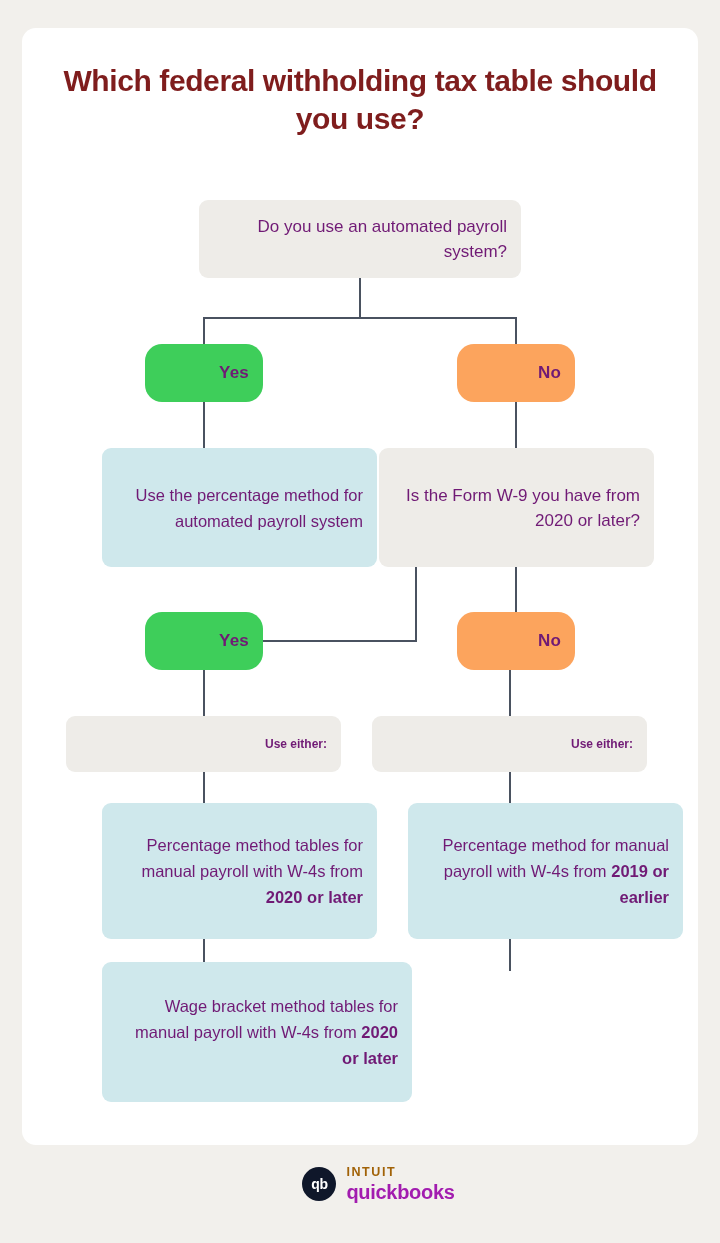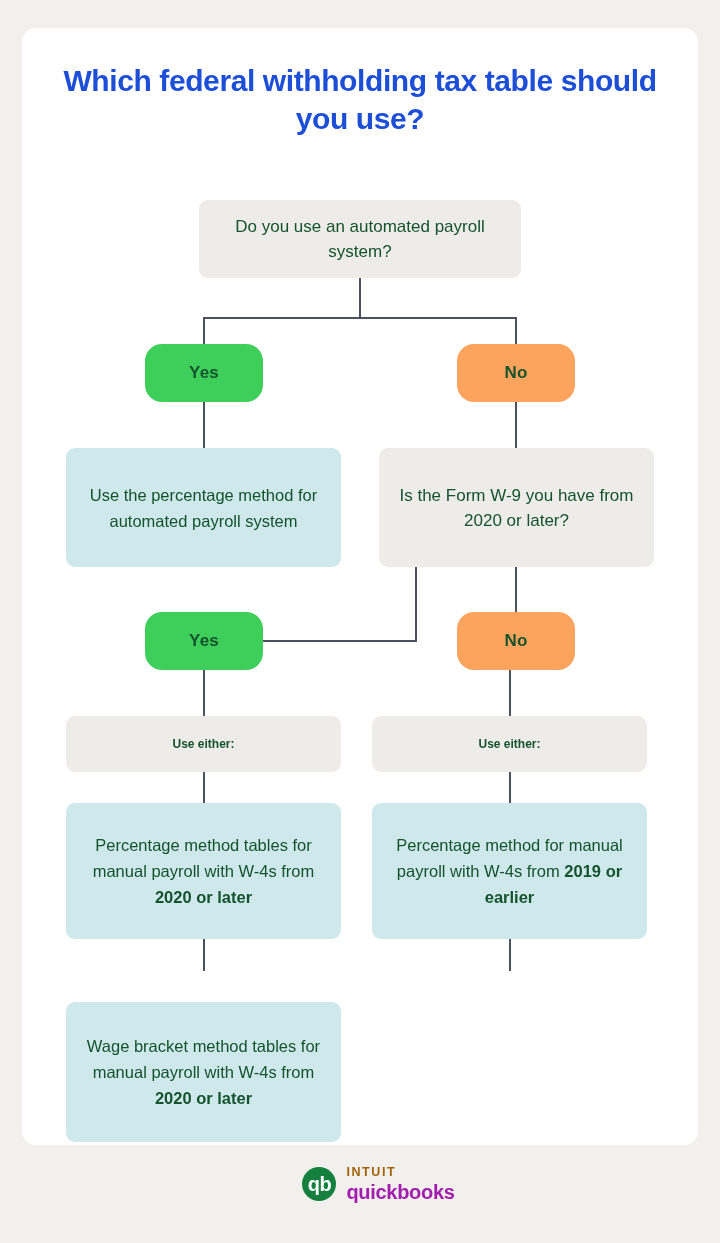--- a/index.html
+++ b/index.html
@@ -33,21 +33,21 @@
   .title {
     position: absolute;
     left: 60px;
     top: 62px;
     width: 600px;
     text-align: center;
     font-size: 30px;
     line-height: 38px;
     font-weight: bold;
     letter-spacing: -0.4px;
-    color: #1d4ed8;
+    color: #7f1d1d;
   }
 
   
   .flow {
     position: absolute;
     left: 0;
     top: 0;
     width: 720px;
     height: 1243px;
   }
@@ -59,31 +59,31 @@
     height: 1243px;
     pointer-events: none;
   }
 
   .node {
     position: absolute;
     box-sizing: border-box;
     display: flex;
     align-items: center;
     justify-content: center;
-    text-align: center;
+    text-align: right;
     border-radius: 9px;
-    color: #14532d;
+    color: #701a75;
   }
   .node .txt {
     width: 100%;
     padding: 0 14px;
   }
 
   .node.grey      { background: #eeece8; }
-  .node.blue      { background: #cfe8ec; }
+  .node.blue      { background: #cfe8ec; margin-left: 36px; }
   .node.green     { background: #3ece5a; }
   .node.orange    { background: #fca45d; }
 
   .node.question {
     font-size: 17px;
     line-height: 25px;
     font-weight: normal;
   }
   .node.result {
     font-size: 16.5px;
@@ -107,44 +107,44 @@
   #n-yes1    { left: 145px; top: 344px;  width: 118px; height: 58px; }
   #n-no1     { left: 457px; top: 344px;  width: 118px; height: 58px; }
   #n-r-left  { left: 66px;  top: 448px;  width: 275px; height: 119px; }
   #n-q2      { left: 379px; top: 448px;  width: 275px; height: 119px; }
   #n-yes2    { left: 145px; top: 612px;  width: 118px; height: 58px; }
   #n-no2     { left: 457px; top: 612px;  width: 118px; height: 58px; }
   #n-either-l{ left: 66px;  top: 716px;  width: 275px; height: 56px; }
   #n-either-r{ left: 372px; top: 716px;  width: 275px; height: 56px; }
   #n-pm-l    { left: 66px;  top: 803px;  width: 275px; height: 136px; }
   #n-pm-r    { left: 372px; top: 803px;  width: 275px; height: 136px; }
-  #n-wb-l    { left: 66px;  top: 1002px;  width: 275px; height: 140px; }
+  #n-wb-l    { left: 66px;  top: 962px;  width: 310px; height: 140px; }
   #n-wb-r    { left: 372px; top: 970px;  width: 275px; height: 140px; }
 
   
   .footer {
     position: absolute;
     left: 0;
     top: 1166px;
     width: 720px;
     display: flex;
     align-items: center;
     justify-content: center;
     gap: 10px;
   }
   .qb-mark {
     width: 34px;
     height: 34px;
     border-radius: 50%;
-    background: #15803d;
+    background: #0f172a;
     display: flex;
     align-items: center;
     justify-content: center;
     color: #ffffff;
-    font-size: 20px;
+    font-size: 14px;
     font-weight: bold;
     letter-spacing: -0.5px;
     line-height: 1;
     margin-left: 37px;
   }
   .qb-words {
     display: flex;
     flex-direction: column;
     justify-content: center;
     line-height: 1;

